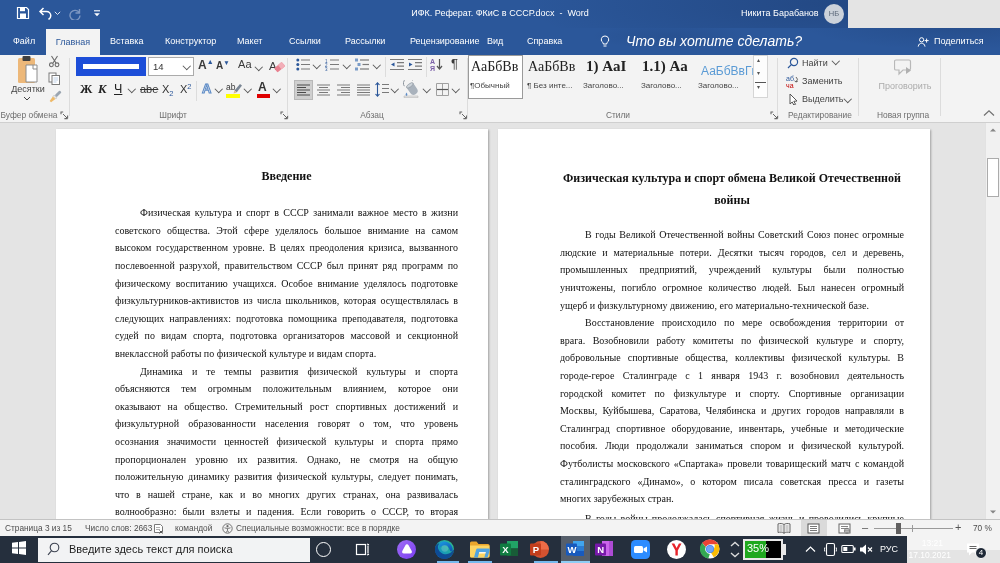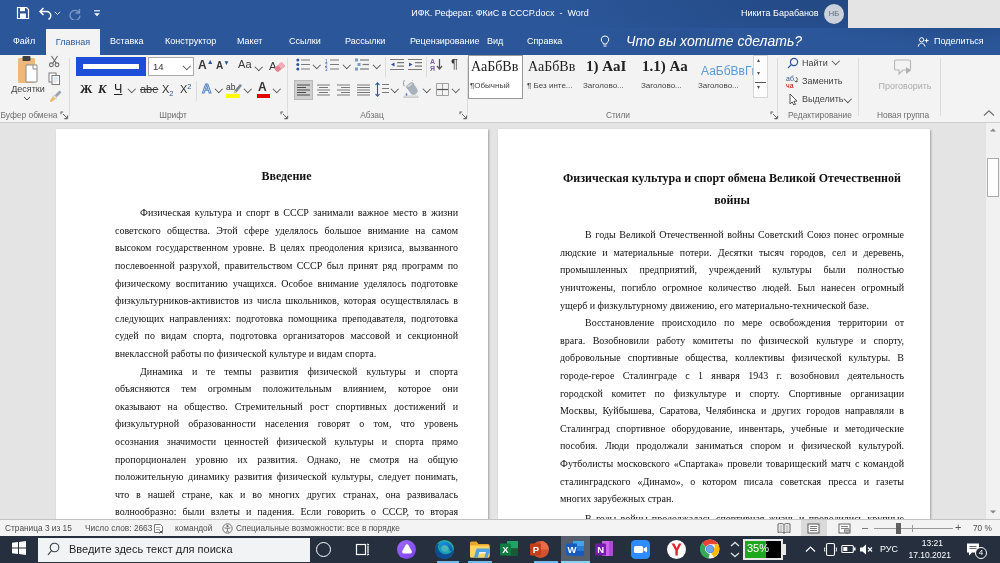--- a/index.html
+++ b/index.html
@@ -17,21 +17,21 @@
 #page1{left:56px;}
 #page2{left:498px;}
 .dtext{font-family:"Liberation Serif",serif;font-size:10px;color:#111;}
 .ttl{font-family:"Liberation Serif",serif;font-weight:bold;font-size:12px;color:#111;text-align:center;}
 .ln{height:17.6px;line-height:17.6px;text-align:justify;text-align-last:justify;}
 .lnl{height:17.6px;line-height:17.6px;text-align:left;}
 .ind{text-indent:25px;}
 #vscroll{left:985px;top:123px;width:15px;height:396px;background:#f1f1f1;border-left:1px solid #e2e2e2;}
 #statusbar{left:0;top:519px;width:1000px;height:31px;background:#f3f3f3;border-top:1px solid #c3c3c3;color:#4e4e4e;font-size:8.3px;}
 #statusbar span{position:absolute;top:3px;}
-#taskbar{left:0;top:536px;width:1000px;height:27px;background:#252f3d;}
+#taskbar{left:0;top:536px;width:907px;height:27px;background:#252f3d;}
 #searchbox{left:38px;top:1.5px;width:272px;height:24px;background:#f2f3f4;color:#1f1f1f;font-size:11px;line-height:23px;}
 .tray{color:#fff;font-size:8.5px;}
 .ulne{top:25px;height:2px;background:#76b9ed;}
 .cv{width:5.5px;height:5.5px;border-right:1.2px solid #555;border-bottom:1.2px solid #555;transform:rotate(45deg);display:block;}
 </style></head><body>
 
 <div class="a" id="titlebar">
  <div class="a" style="left:500px;top:-40px;width:560px;height:110px;background:radial-gradient(ellipse at 60% 40%,rgba(15,35,75,.28),rgba(15,35,75,0) 65%);"></div>
  <div class="a" style="left:840px;top:-20px;width:300px;height:90px;background:radial-gradient(ellipse at center,rgba(12,32,70,.3),rgba(12,32,70,0) 65%);"></div>
  <svg class="a" style="left:16px;top:6px" width="14" height="14" viewBox="0 0 14 14">

